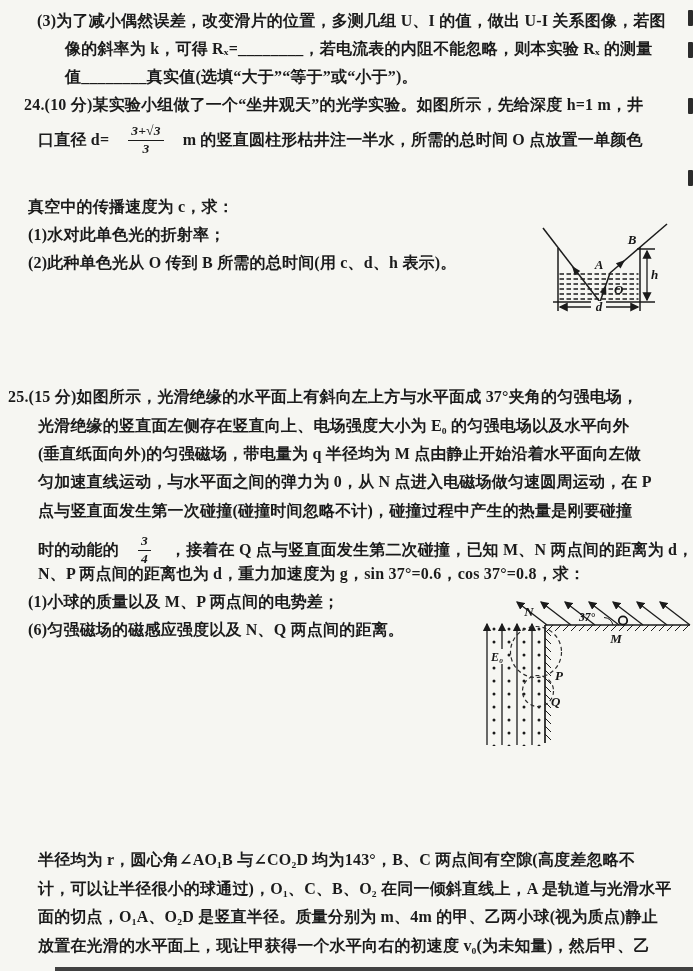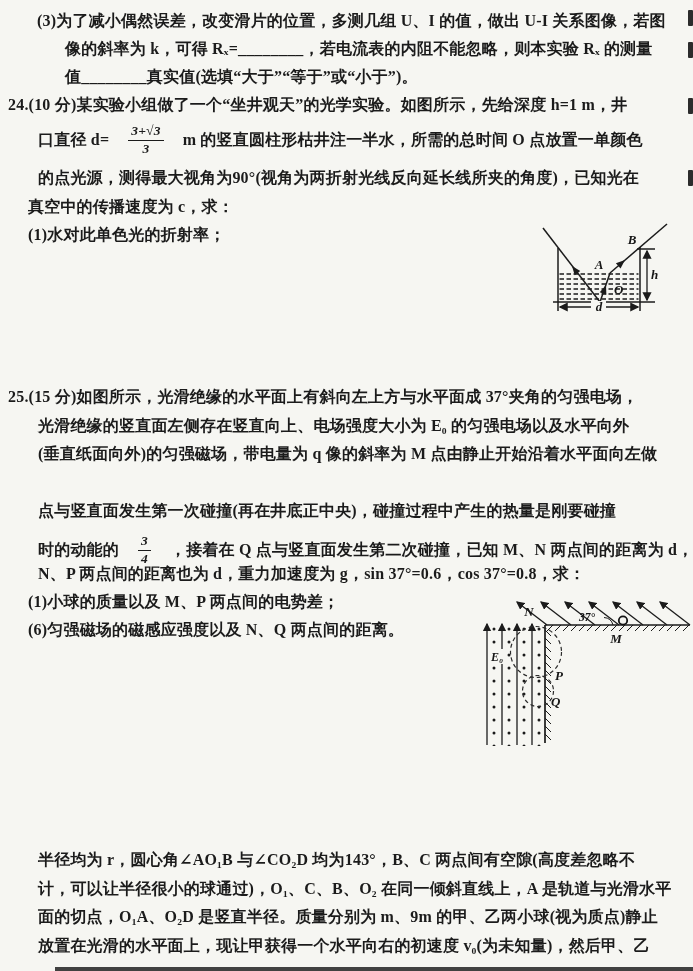--- a/index.html
+++ b/index.html
@@ -31,32 +31,32 @@
 </style>
 </head>
 <body>
 
 <div class="page">
 
   <div class="line" style="left:37px; top:10px">(3)为了减小偶然误差，改变滑片的位置，多测几组 U、I 的值，做出 U-I 关系图像，若图</div>
   <div class="line" style="left:65px; top:66px">值________真实值(选填“大于”“等于”或“小于”)。</div>
   <div class="line" style="left:65px; top:38px">像的斜率为 k，可得 Rₓ=________，若电流表的内阻不能忽略，则本实验 Rₓ 的测量</div>
 
-  <div class="line" style="left:8px;  top:94px">24.(10 分)某实验小组做了一个“坐井观天”的光学实验。如图所示，先给深度 h=1 m，井</div>
+  <div class="line" style="left:24px;  top:94px">24.(10 分)某实验小组做了一个“坐井观天”的光学实验。如图所示，先给深度 h=1 m，井</div>
   <div class="line frac-line" style="left:38px; top:118px">
     <span>口直径 d=</span>
       <span class="frac">
         <span class="num">3+√3</span>
         <span class="den">3</span>
       </span>
       <span> m 的竖直圆柱形枯井注一半水，所需的总时间 O 点放置一单颜色</span>
   </div>
-  <div class="line" style="left:38px; top:167px">的点光源，测得最大视角为90°(视角为两折射光线反向延长线所夹的角度)，已知光在</div>
   <div class="line" style="left:28px; top:196px">真空中的传播速度为 c，求：</div>
   <div class="line" style="left:28px; top:224px">(1)水对此单色光的折射率；</div>
+  <div class="line" style="left:28px; top:252px">(2)此种单色光从 O 传到 B 所需的总时间(用 c、d、h 表示)。</div>
 
   <div class="fig" style="left:530px; top:218px">
     <svg width="164" height="116" viewBox="0 0 164 116">
       <defs>
         <marker id="a24" viewBox="0 0 10 10" refX="8.5" refY="5" markerWidth="7" markerHeight="7" orient="auto-start-reverse">
           <path d="M0,0 L10,5 L0,10 z" fill="#1b1b1b"></path>
         </marker>
       </defs>
       <g stroke="#1b1b1b" stroke-width="1.5">
         <line x1="28" y1="30" x2="28" y2="93"></line>
@@ -90,22 +90,23 @@
       <text x="69" y="93" font-size="13" text-anchor="middle">d</text>
       <text x="121" y="61" font-size="13">h</text>
       <text x="102" y="26" font-size="13" text-anchor="middle">B</text>
       <text x="69" y="51" font-size="13" text-anchor="middle">A</text>
       <text x="84" y="76" font-size="13">O</text>
     </svg>
   </div>
 
   <div class="line" style="left:8px;  top:386px">25.(15 分)如图所示，光滑绝缘的水平面上有斜向左上方与水平面成 37°夹角的匀强电场，</div>
   <div class="line" style="left:38px; top:415px">光滑绝缘的竖直面左侧存在竖直向上、电场强度大小为 E₀ 的匀强电场以及水平向外</div>
-  <div class="line" style="left:38px; top:443px">(垂直纸面向外)的匀强磁场，带电量为 q 像的斜率为 M 点由静止开始沿着水平面向左做</div>
-  <div class="line" style="left:38px; top:500px">点与竖直面发生第一次碰撞(再在井底正中央)，碰撞过程中产生的热量是刚要碰撞</div>
+  <div class="line" style="left:38px; top:443px">(垂直纸面向外)的匀强磁场，带电量为 q 半径均为 M 点由静止开始沿着水平面向左做</div>
+  <div class="line" style="left:38px; top:471px">匀加速直线运动，与水平面之间的弹力为 0，从 N 点进入电磁场做匀速圆周运动，在 P</div>
+  <div class="line" style="left:38px; top:500px">点与竖直面发生第一次碰撞(碰撞时间忽略不计)，碰撞过程中产生的热量是刚要碰撞</div>
   <div class="line frac-line" style="left:38px; top:528px">
     <span>时的动能的</span>
       <span class="frac">
         <span class="num">3</span>
         <span class="den">4</span>
       </span>
       <span>，接着在 Q 点与竖直面发生第二次碰撞，已知 M、N 两点间的距离为 d，</span>
   </div>
   <div class="line" style="left:38px; top:563px">N、P 两点间的距离也为 d，重力加速度为 g，sin 37°=0.6，cos 37°=0.8，求：</div>
   <div class="line" style="left:28px; top:591px">(1)小球的质量以及 M、P 两点间的电势差；</div>
@@ -190,21 +191,21 @@
         <circle cx="53" cy="54" r="25.5"></circle>
         <circle cx="55" cy="93" r="15.5"></circle>
       </g>
       <text x="72" y="82" font-size="13">P</text>
       <text x="68" y="108" font-size="13">Q</text>
     </svg>
   </div>
 
   <div class="line" style="left:38px; top:849px">半径均为 r，圆心角∠AO₁B 与∠CO₂D 均为143°，B、C 两点间有空隙(高度差忽略不</div>
   <div class="line" style="left:38px; top:878px">计，可以让半径很小的球通过)，O₁、C、B、O₂ 在同一倾斜直线上，A 是轨道与光滑水平</div>
-  <div class="line" style="left:38px; top:906px">面的切点，O₁A、O₂D 是竖直半径。质量分别为 m、9m 的甲、乙两小球(视为质点)静止</div>
+  <div class="line" style="left:38px; top:906px">面的切点，O₁A、O₂D 是竖直半径。质量分别为 m、4m 的甲、乙两小球(视为质点)静止</div>
   <div class="line" style="left:38px; top:935px">放置在光滑的水平面上，现让甲获得一个水平向右的初速度 v₀(为未知量)，然后甲、乙</div>
 
   <div class="edge-mark" style="top:10px"></div>
   <div class="edge-mark" style="top:42px"></div>
   <div class="edge-mark" style="top:98px"></div>
   <div class="edge-mark" style="top:170px"></div>
   <div class="cutoff-strip"></div>
 
 </div>
 

